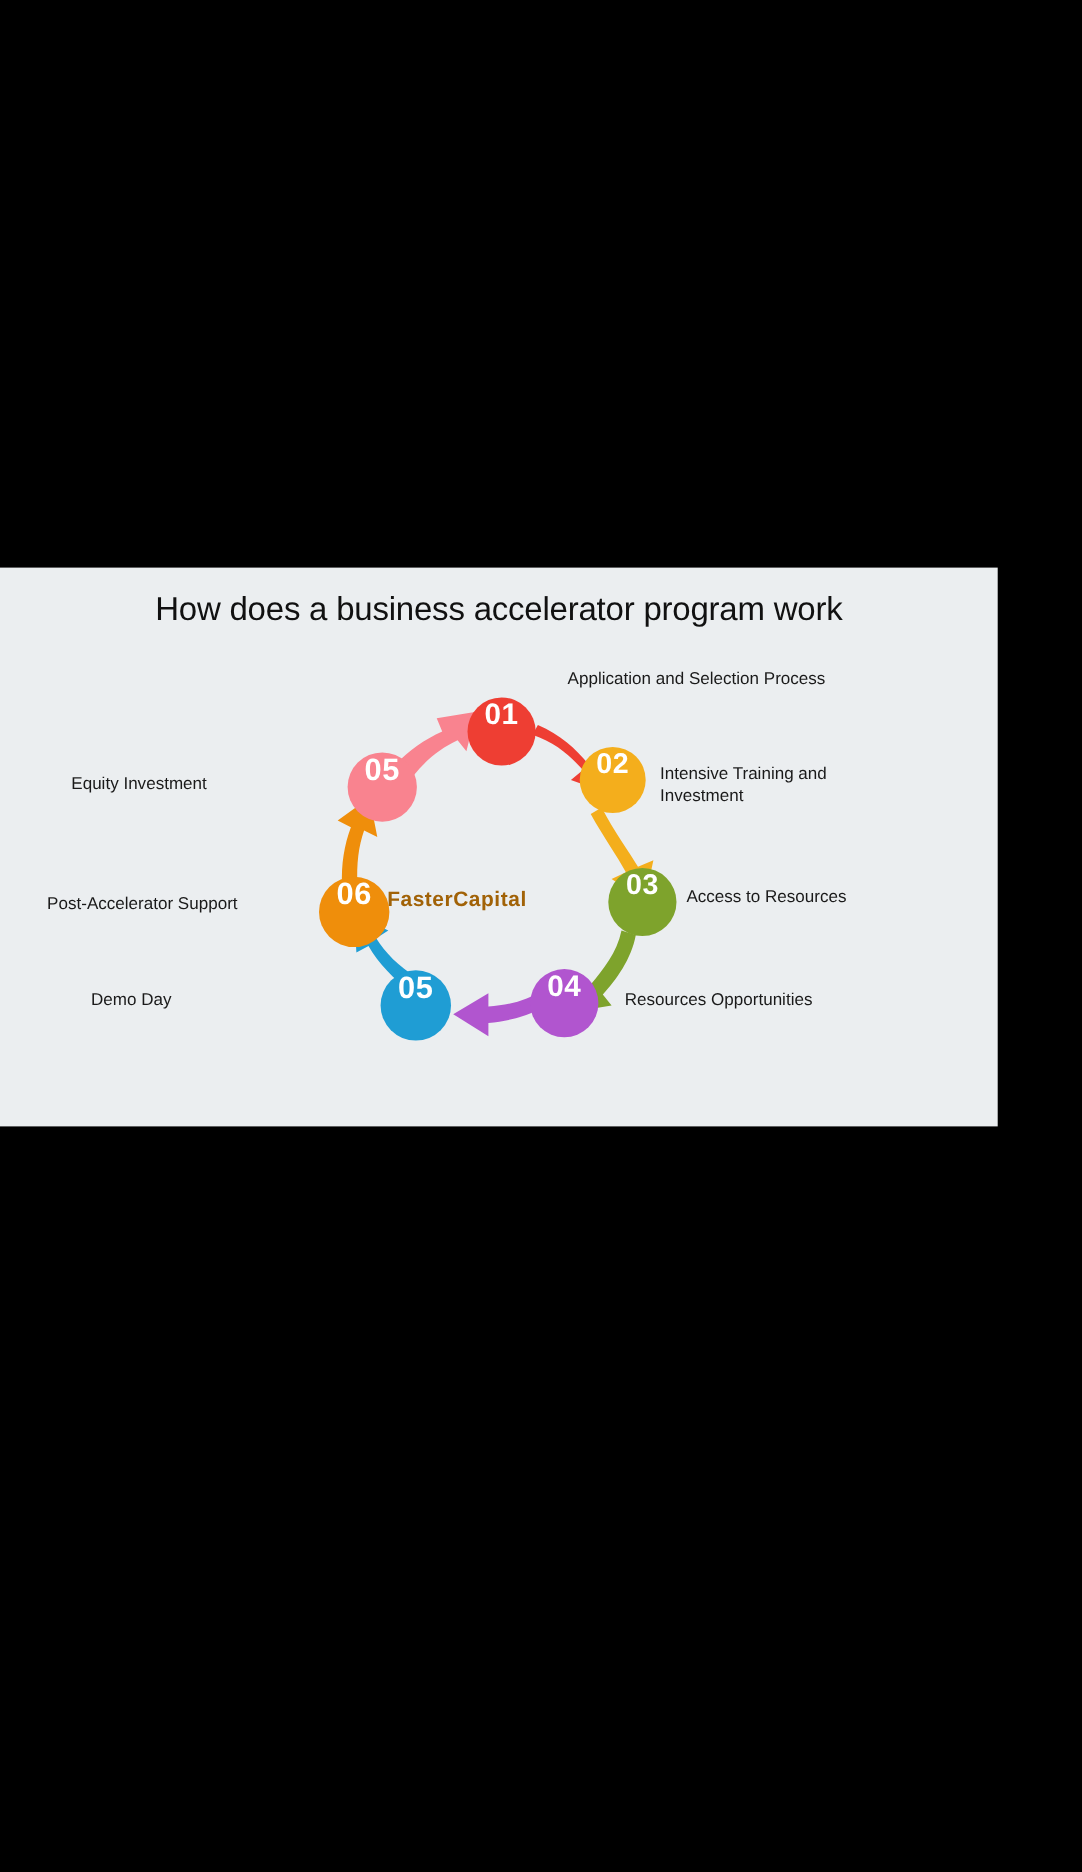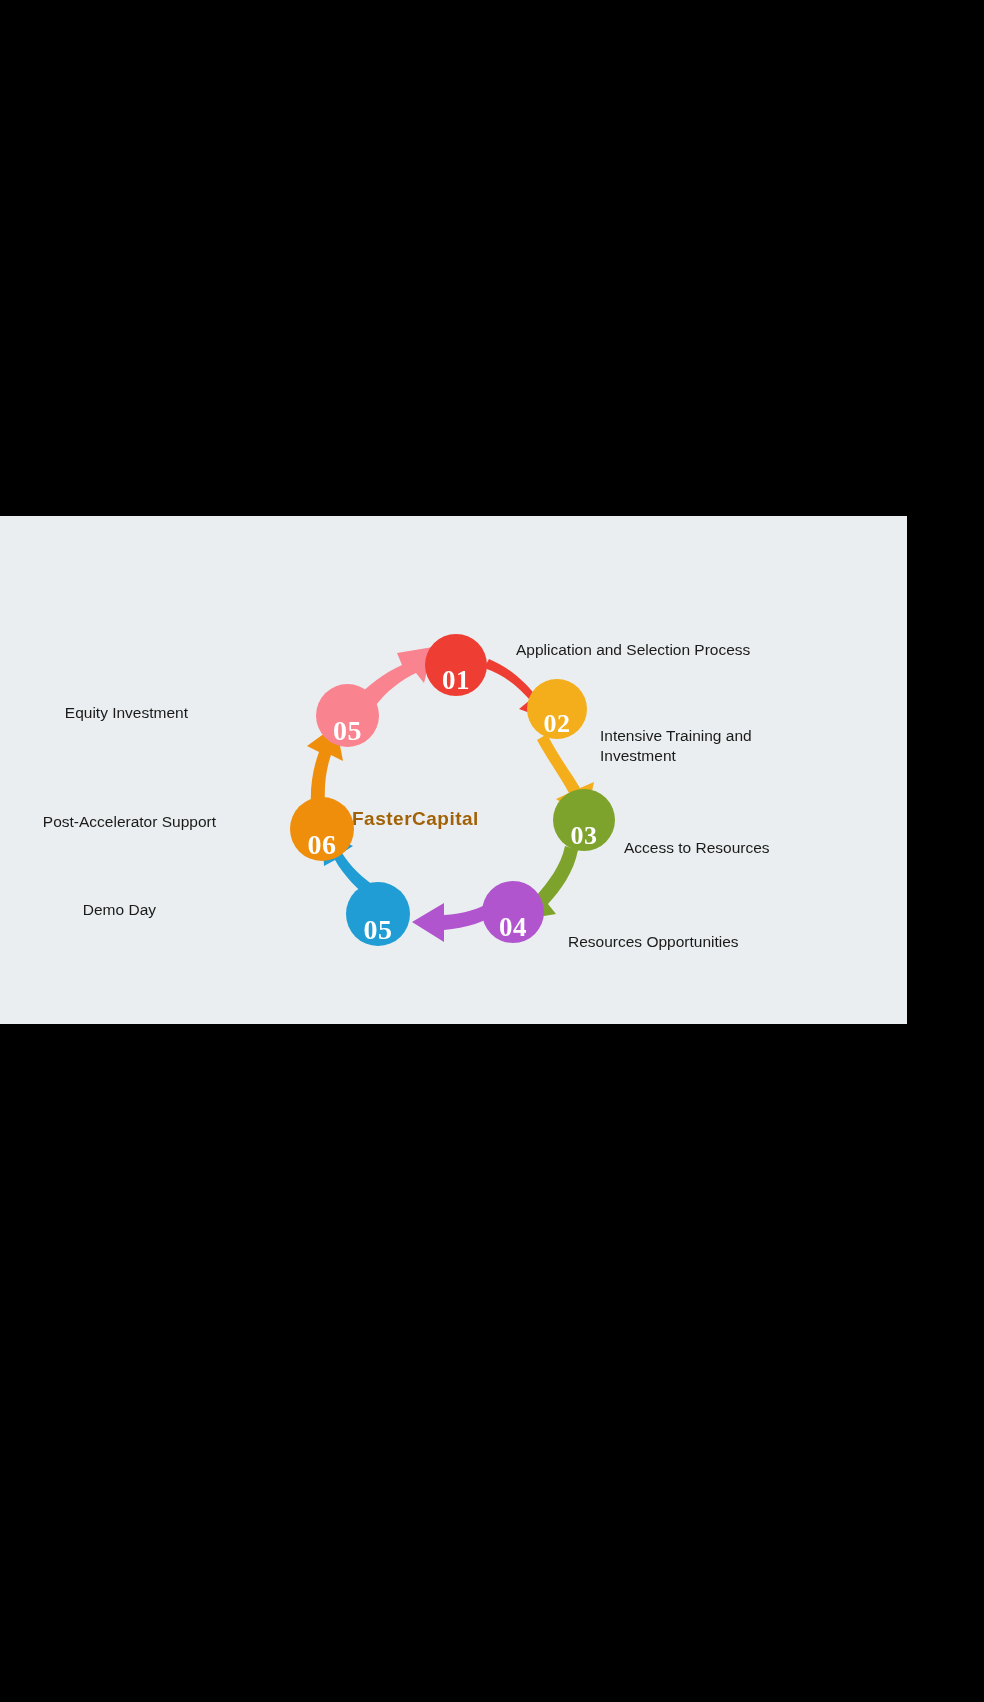--- a/index.html
+++ b/index.html
@@ -18,36 +18,36 @@
     letter-spacing:-0.2px;
     font-family:"Liberation Sans",sans-serif;
   }
 
   #diagram{ position:absolute; left:0; top:0; width:907px; height:508px; }
   #svg-layer{ position:absolute; left:0; top:0; }
 
   .node{
     position:absolute;
     border-radius:50%;
-    display:flex; align-items:flex-end; justify-content:center;
+    display:flex; align-items:flex-start; justify-content:center;
     color:#fff; font-weight:bold;
-    font-family:Liberation Serif, serif;
+    font-family:Liberation Sans, sans-serif;
     letter-spacing:0.5px;
     z-index:5;
   }
 
   .label{
     position:absolute;
     font-size:15.5px;
     color:#1a1a1a;
     line-height:1.32;
     font-family:"Liberation Sans",sans-serif;
     z-index:4;
   }
-  .label.right{ text-align:left;margin-top:32px; }
+  .label.right{ text-align:left; }
   .label.left{ text-align:right; }
   .wm{
     position:absolute;
     left:318px; top:283px;
     width:270px; height:40px;
     display:flex; align-items:center;
     color:#a16207;
     font-size:19px;
     font-weight:bold;
     letter-spacing:0.5px;
@@ -58,20 +58,21 @@
   .wm .gear{
     display:inline-block; width:30px; height:30px;
     margin-right:4px;
   }
 </style>
 </head>
 <body>
 
 <div id="slide">
 
+  <div id="title">How does a business accelerator program work</div>
 
   <div id="diagram">
 
     <svg id="svg-layer" width="907" height="508" viewBox="0 0 907 508">
 
       <g>
         <path d="M 489,143 C 510,152 524,165 536,180 L 548,170 L 552,205 L 519,193 L 530,184
                  C 518,171 505,159 484,152 Z" fill="#ee3e33"></path>
       </g>
 

